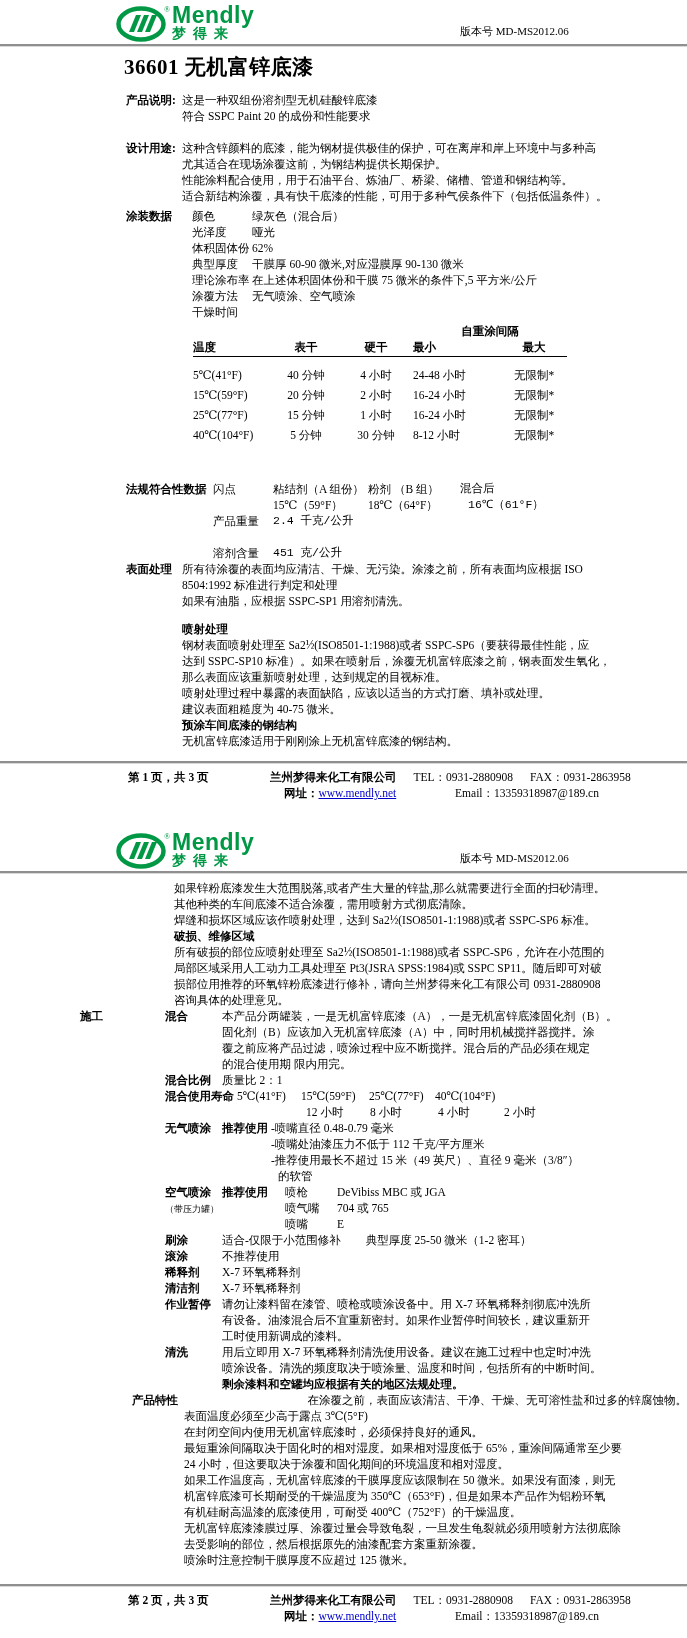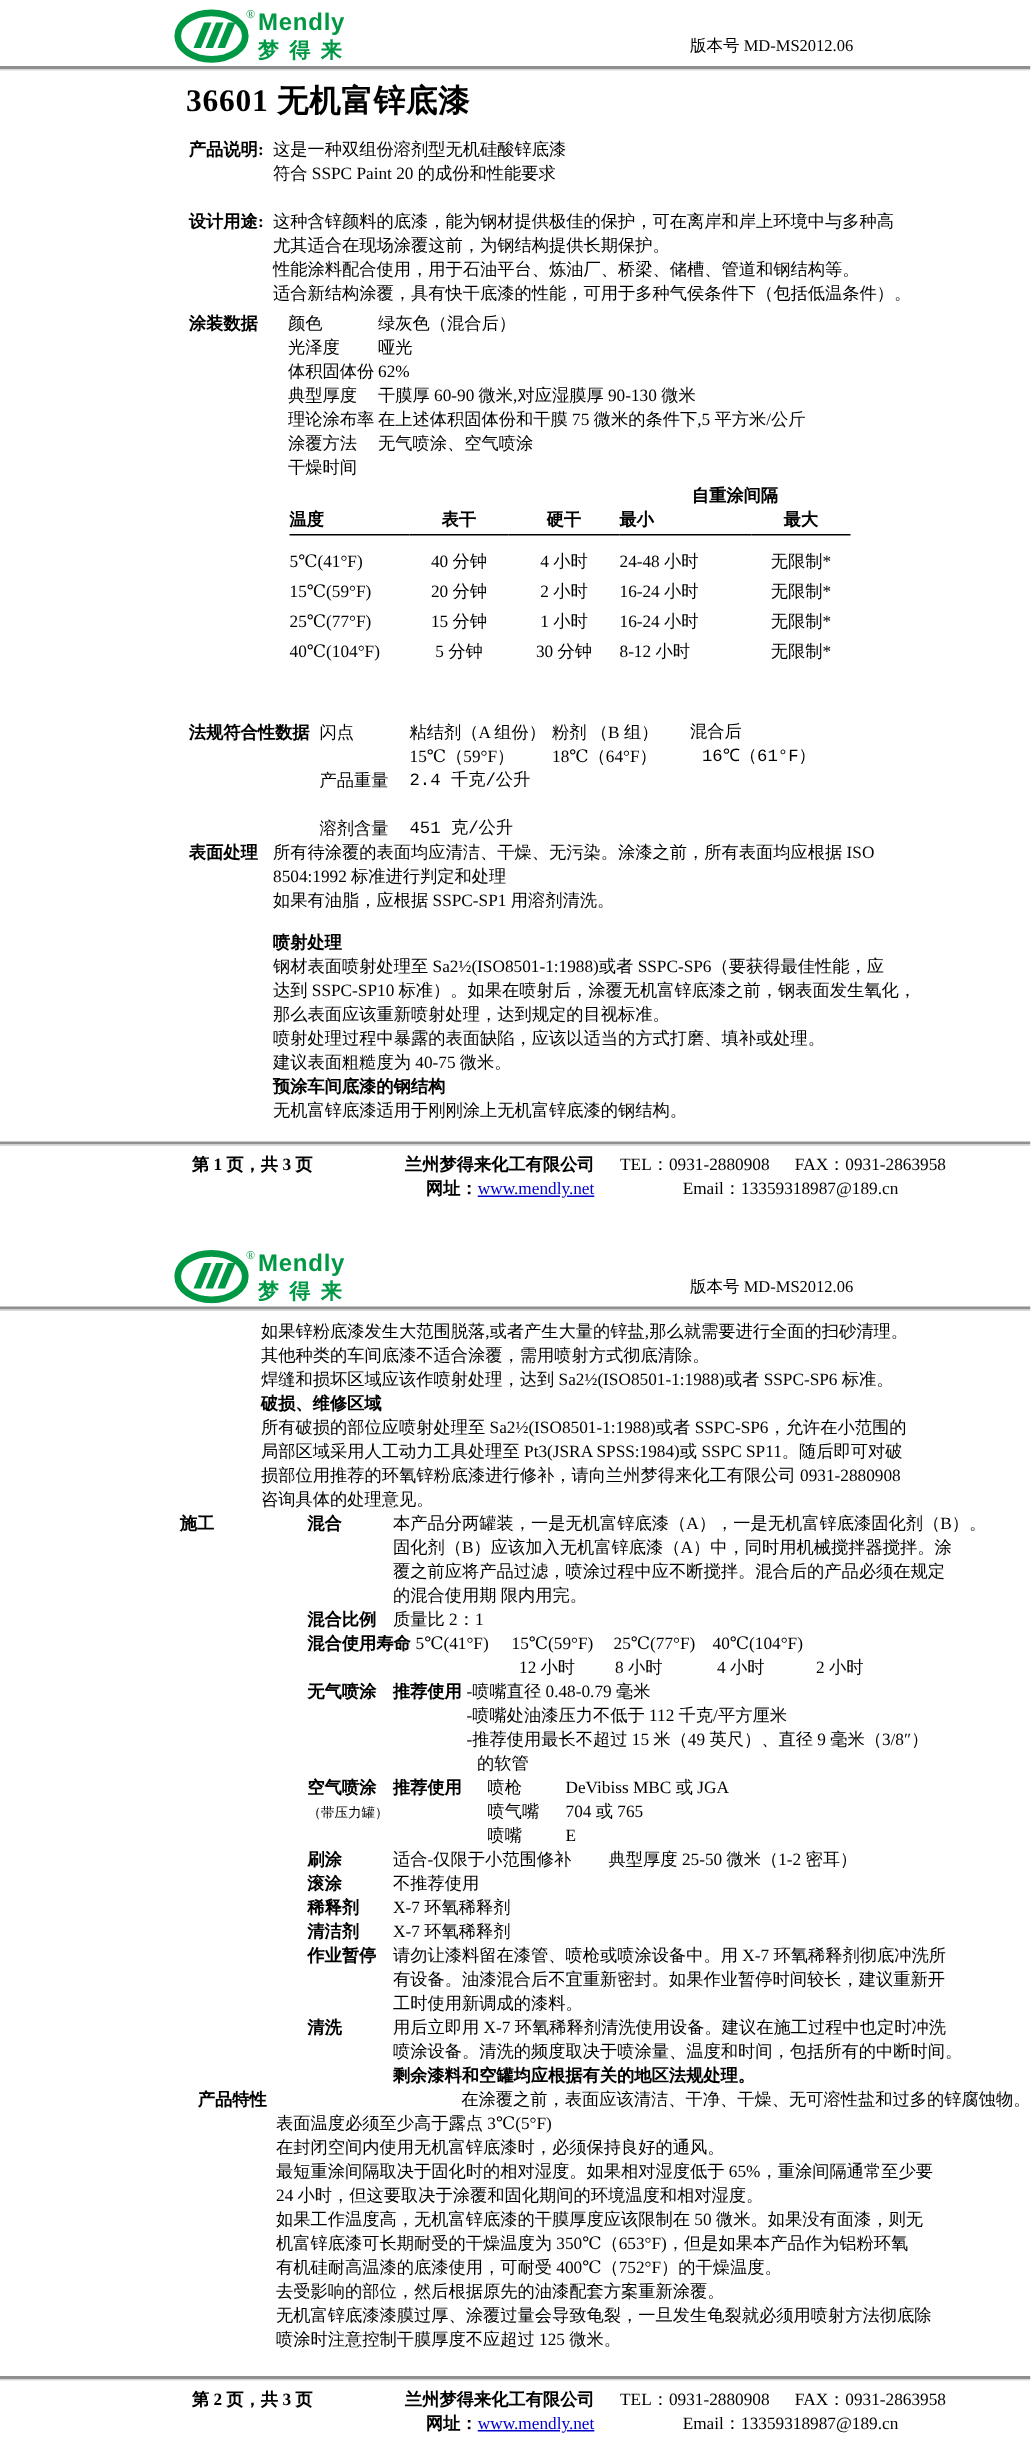--- a/index.html
+++ b/index.html
@@ -10,21 +10,21 @@
     font-size:11.5px; line-height:16px;
   }
   .b { font-weight:bold; }
   .nw { white-space:nowrap; }
   .rule { border:0; height:0; border-top:2px solid #8f8f8f; border-bottom:1px solid #d9d9d9; margin:0; }
 
   
   .hdrbar { position:relative; height:44px; }
   .logo { position:absolute; left:116px; top:4px; display:flex; align-items:flex-start; }
   .brandtxt { margin-left:2px; margin-top:1px; font-family:"Liberation Sans","DejaVu Sans",sans-serif; color:#009845; }
-  .brandname { font-weight:bold; font-size:16px; line-height:21px; letter-spacing:0.5px; }
+  .brandname { font-weight:bold; font-size:23px; line-height:21px; letter-spacing:0.5px; }
   .brandcn { font-weight:bold; font-size:14px; line-height:15px; letter-spacing:7px; }
   .version { position:absolute; left:460px; top:23px; font-size:11px; }
 
   .title { margin:7px 0 0 124px; font-size:21px; line-height:26px; font-weight:bold; letter-spacing:0.5px; }
 
   
   .sect { display:flex; padding-left:126px; }
   .sect .lbl { flex:none; font-weight:bold; white-space:nowrap; }
   .w56 { width:56px; } .w66 { width:66px; } .w87 { width:87px; }
   .body { flex:1; min-width:0; }
@@ -59,21 +59,21 @@
   .pageno { flex:none; width:128px; font-weight:bold; white-space:nowrap; }
   .fblock { margin-left:14px; }
   .fl1 span { margin-right:14px; white-space:nowrap; }
   .fl2 { padding-left:14px; }
   .fl2 .gap { display:inline-block; width:56px; }
   a.link { color:#0000cc; text-decoration:underline; cursor:pointer; }
 
   
   .p2intro { margin:6px 0 0 174px; }
   .p2intro div { white-space:nowrap; }
-  .app { display:flex; padding-left:120px; }
+  .app { display:flex; padding-left:80px; }
   .applbl { flex:none; width:53px; font-weight:bold; white-space:nowrap; }
   .appbody { flex:1; min-width:0;margin-left:32px; }
   .sub { display:flex; }
   .slbl { flex:none; width:57px; font-weight:bold; white-space:nowrap; }
   .slbl-note { font-size:9px; font-weight:normal; letter-spacing:0; }
   .rec { flex:none; width:49px; font-weight:bold; white-space:nowrap; }
   .subbody div { white-space:nowrap; }
   .temps { display:flex; margin-left:15px; }
   .temps span { flex:none; white-space:nowrap; }
   .t1 { width:64px; } .t2 { width:68px; } .t3 { width:66px; }
@@ -436,22 +436,22 @@
     </div>
   </div>
   <div class="featlines">
     <div>表面温度必须至少高于露点 3℃(5°F)</div>
     <div>在封闭空间内使用无机富锌底漆时，必须保持良好的通风。</div>
     <div>最短重涂间隔取决于固化时的相对湿度。如果相对湿度低于 65%，重涂间隔通常至少要</div>
     <div>24 小时，但这要取决于涂覆和固化期间的环境温度和相对湿度。</div>
     <div>如果工作温度高，无机富锌底漆的干膜厚度应该限制在 50 微米。如果没有面漆，则无</div>
     <div>机富锌底漆可长期耐受的干燥温度为 350℃（653°F)，但是如果本产品作为铝粉环氧</div>
     <div>有机硅耐高温漆的底漆使用，可耐受 400℃（752°F）的干燥温度。</div>
+    <div>无机富锌底漆漆膜过厚、涂覆过量会导致龟裂，一旦发生龟裂就必须用喷射方法彻底除</div>
     <div>去受影响的部位，然后根据原先的油漆配套方案重新涂覆。</div>
-    <div>无机富锌底漆漆膜过厚、涂覆过量会导致龟裂，一旦发生龟裂就必须用喷射方法彻底除</div>
     <div>喷涂时注意控制干膜厚度不应超过 125 微米。</div>
   </div>
 
   <hr class="rule mt16">
   <div class="footer">
     <span class="pageno">第 2 页，共 3 页</span>
     <div class="fblock">
       <div class="fl1">
         <span class="b">兰州梦得来化工有限公司</span>
         <span>TEL：0931-2880908</span>

